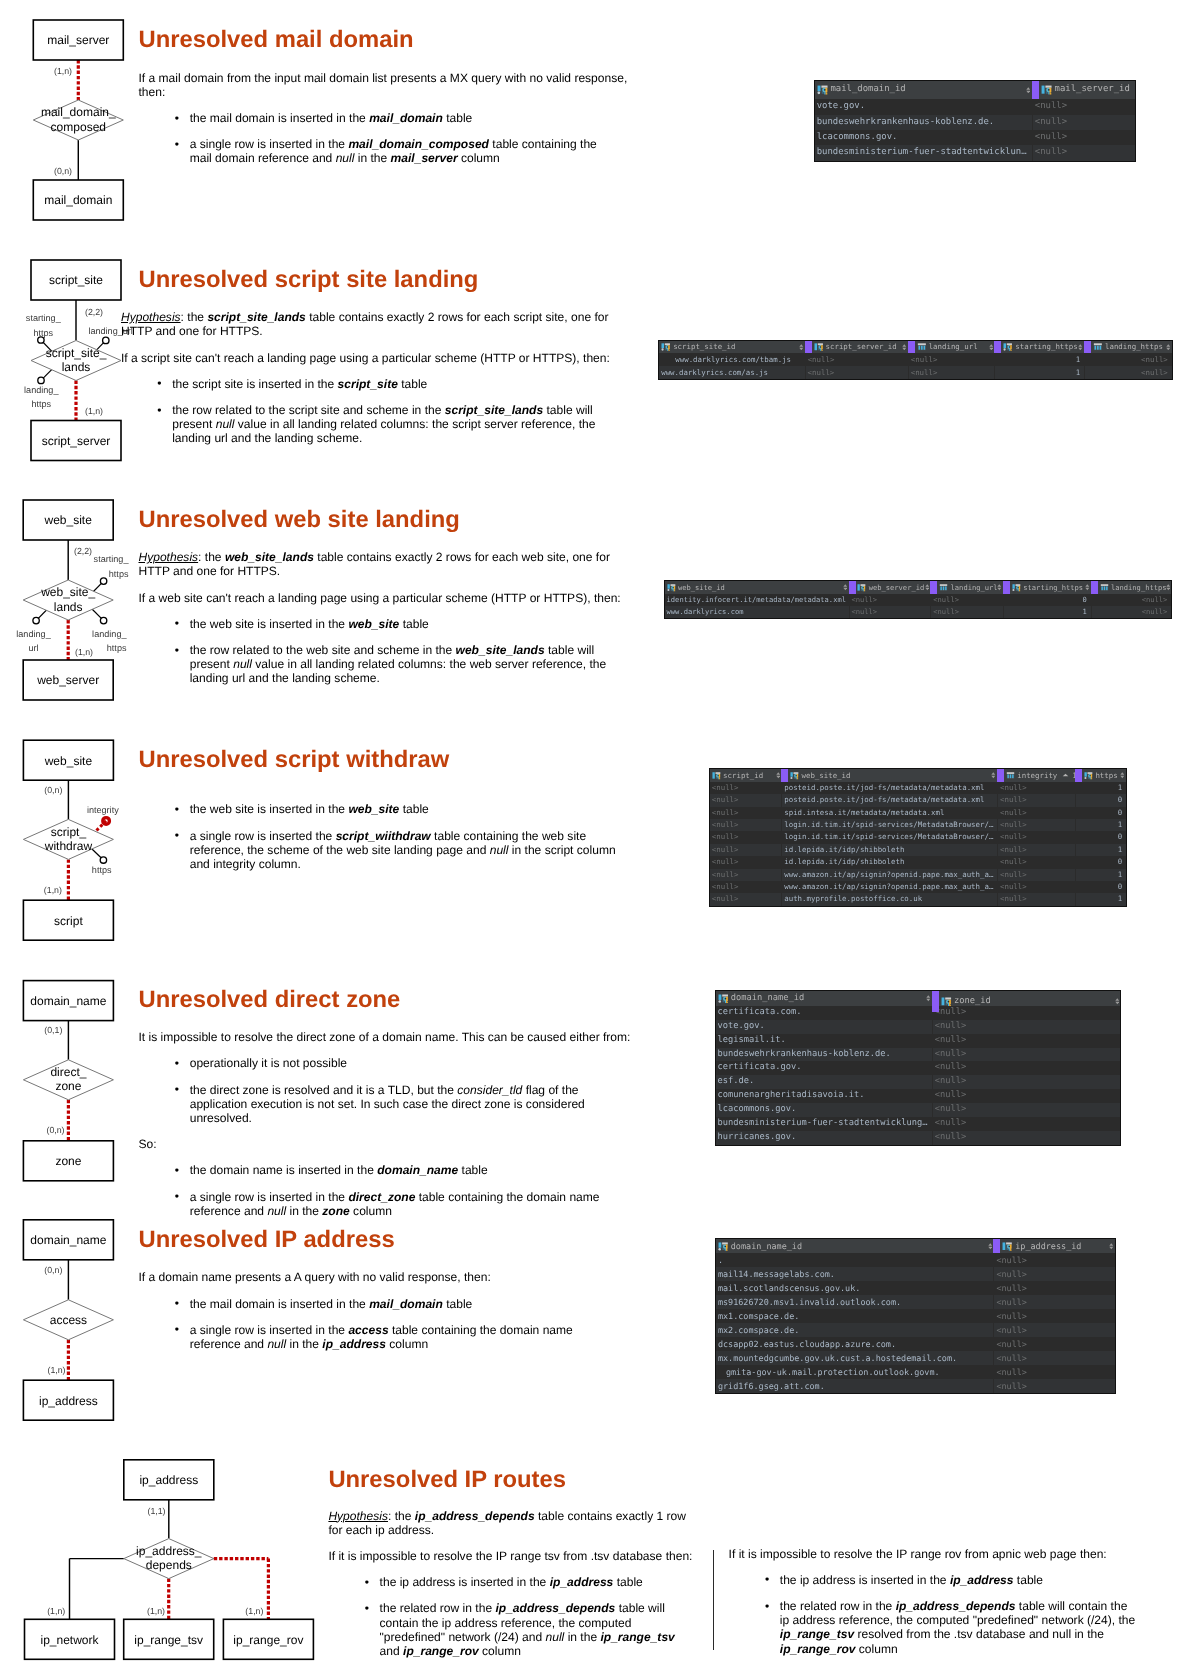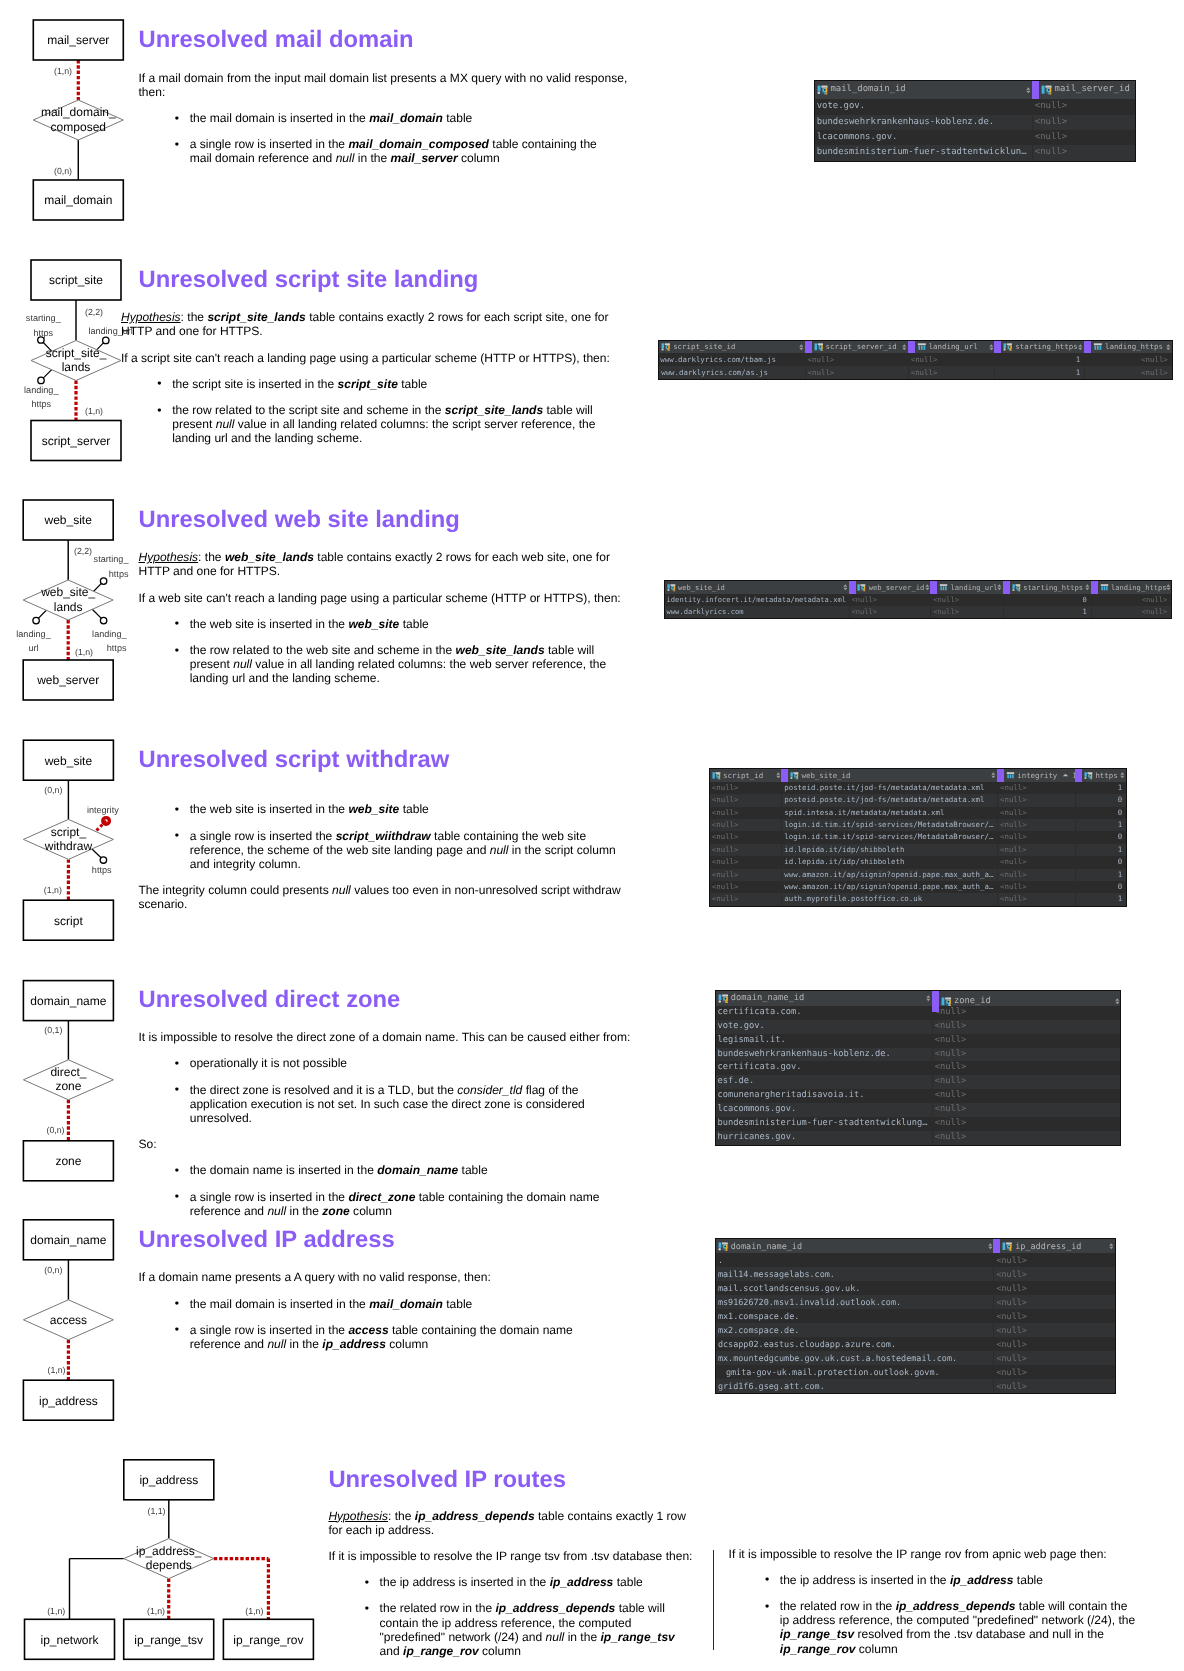--- a/index.html
+++ b/index.html
@@ -1,21 +1,21 @@
 <!DOCTYPE html>
 <html><head>
 <meta charset="utf-8">
 <title>Unresolved scenarios</title>
 <style>
 
 html,body{margin:0;padding:0;}
 body{width:1184px;height:1671px;background:#fff;font-family:"Liberation Sans",sans-serif;
      position:relative;overflow:hidden;-webkit-font-smoothing:antialiased;text-rendering:geometricPrecision;}
 .section{position:absolute;}
-h2.title{font-size:23.8px;font-weight:bold;line-height:24px;margin:0;color:#8b5cf6;white-space:nowrap;}
+h2.title{font-size:23.8px;font-weight:bold;line-height:24px;margin:0;color:#c2410c;white-space:nowrap;}
 .body{font-size:12.05px;line-height:14.2px;color:#000;}
 .body p{margin:0 0 12.0px 0;}
 .body ul{margin:0 0 10.4px 0;padding:0;list-style:none;}
 .body li{position:relative;padding-left:39.2px;margin:12px;}
 .body li::before{content:"\2022";position:absolute;left:24.3px;top:-0.4px;font-size:12.05px;line-height:14.2px;}
 .body > *:last-child{margin-bottom:0;}
 b{font-weight:bold;font-style:italic;}
 i{font-style:italic;}
 u.hyp{font-style:italic;text-decoration:underline;}
 svg.erd{position:absolute;overflow:visible;}
@@ -248,21 +248,21 @@
             <rect x="10.9" y="6.1" width="2.6" height="6.6" fill="#44b3e0"></rect>
           </svg>
           <span class="cname">landing_https</span>
           <svg class="sorticon" viewBox="0 0 9 13">
             <path d="M4.5 0.6 L8.4 5.4 L0.6 5.4 Z" fill="#9a9a9a"></path>
             <path d="M4.5 12.4 L8.4 7.6 L0.6 7.6 Z" fill="#9a9a9a"></path>
           </svg>
         </div>
  </div>
   <div class="row" style="height:13px">
-   <div class="cell" style="width:146px;height:13px;line-height:13px;padding-left:1px"><span>www.darklyrics.com/tbam.js</span></div>
+   <div class="cell" style="width:146px;height:13px;line-height:13px;padding-left:16px"><span>www.darklyrics.com/tbam.js</span></div>
    <div class="cell" style="width:103.5px;height:13px;line-height:13px;padding-left:1.9px"><span class="nullv">&lt;null&gt;</span></div>
    <div class="cell" style="width:87px;height:13px;line-height:13px;padding-left:1.9px"><span class="nullv">&lt;null&gt;</span></div>
    <div class="cell" style="width:90px;height:13px;line-height:13px;padding-left:1.9px">
           <span class="num">1</span>
         </div>
    <div class="cell" style="width:88px;height:13px;line-height:13px;padding-left:1.9px">
           <span class="nullv num">&lt;null&gt;</span>
         </div>
   </div>
   <div class="row alt" style="height:13px">
@@ -458,21 +458,20 @@
 <text class="card" x="52.9" y="892.9" text-anchor="middle">(1,n)</text>
 <text class="attr" x="102.8" y="813.2" text-anchor="middle"><tspan x="102.8" dy="0">integrity</tspan></text>
       <text class="attr" x="101.7" y="872.6" text-anchor="middle"><tspan x="101.7" dy="0">https</tspan></text>
     </svg>
  <h2 class="title" style="position:absolute;left:138.5px;top:748.3px;">Unresolved script withdraw</h2>
  <div class="body" style="position:absolute;left:138.5px;top:790.3px;width:494.5px;">
   <ul>
    <li><span>the web site is inserted in the </span><b>web_site</b><span> table</span></li>
    <li><span>a single row is inserted the </span><b>script_wiithdraw</b><span> table containing the web site reference, the scheme of the web site landing page and </span><i>null</i><span> in the script column and integrity column.</span></li>
   </ul>
-  <p><span>The integrity column could presents </span><i>null</i><span> values too even in non-unresolved script withdraw scenario.</span></p>
  </div>
 
 <div class="dbtable" style="left:708.9px;top:768.2px;width:418.3px;font-size:7.4px;">
  <div class="hdr" style="height:12.7px">
   <div class="cell" style="width:71.8px;height:12.7px;padding-left:1.9px">
           <svg class="colicon" viewBox="0 0 16 16" style="width:9px;height:9px;flex:0 0 9px">
             <rect x="0.8" y="2.2" width="4.2" height="11.4" fill="#44b3e0"></rect>
             <rect x="6.2" y="2.2" width="8.6" height="11.4" fill="#4a4d4f"></rect>
             <rect x="6.2" y="2.2" width="8.6" height="3.0" fill="#cfcfcf"></rect>
             <rect x="7.1" y="6.0" width="2.3" height="7.6" fill="#2f6a86"></rect>

